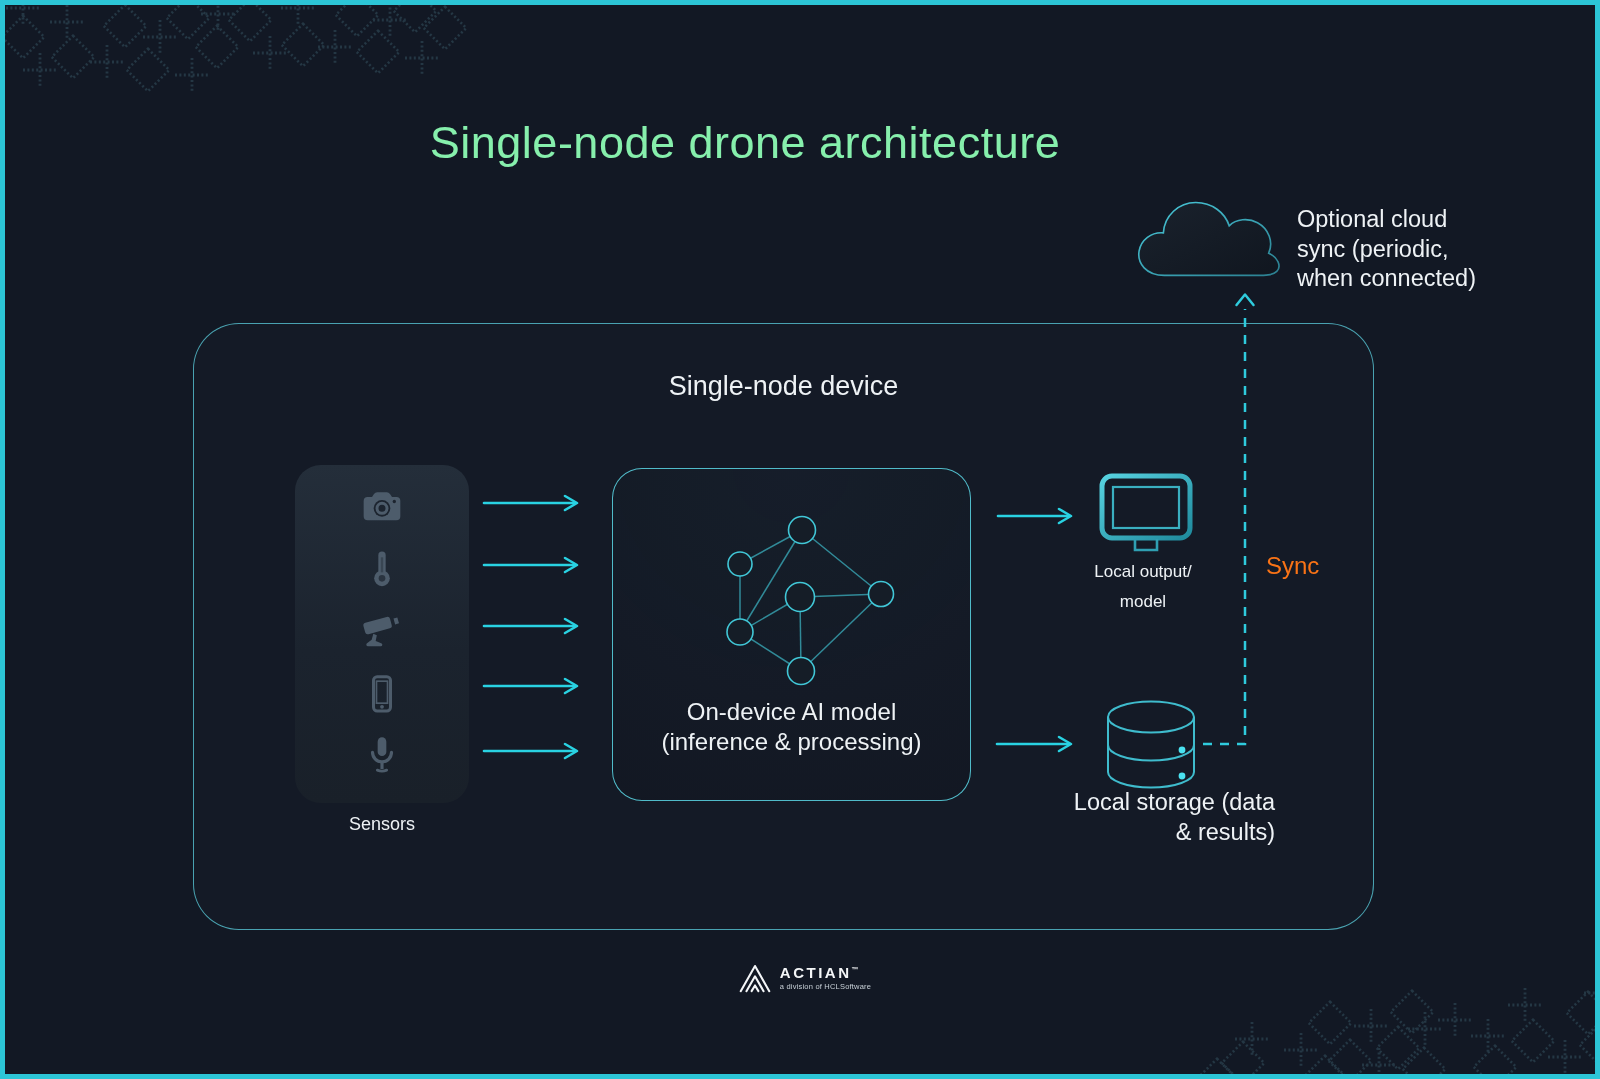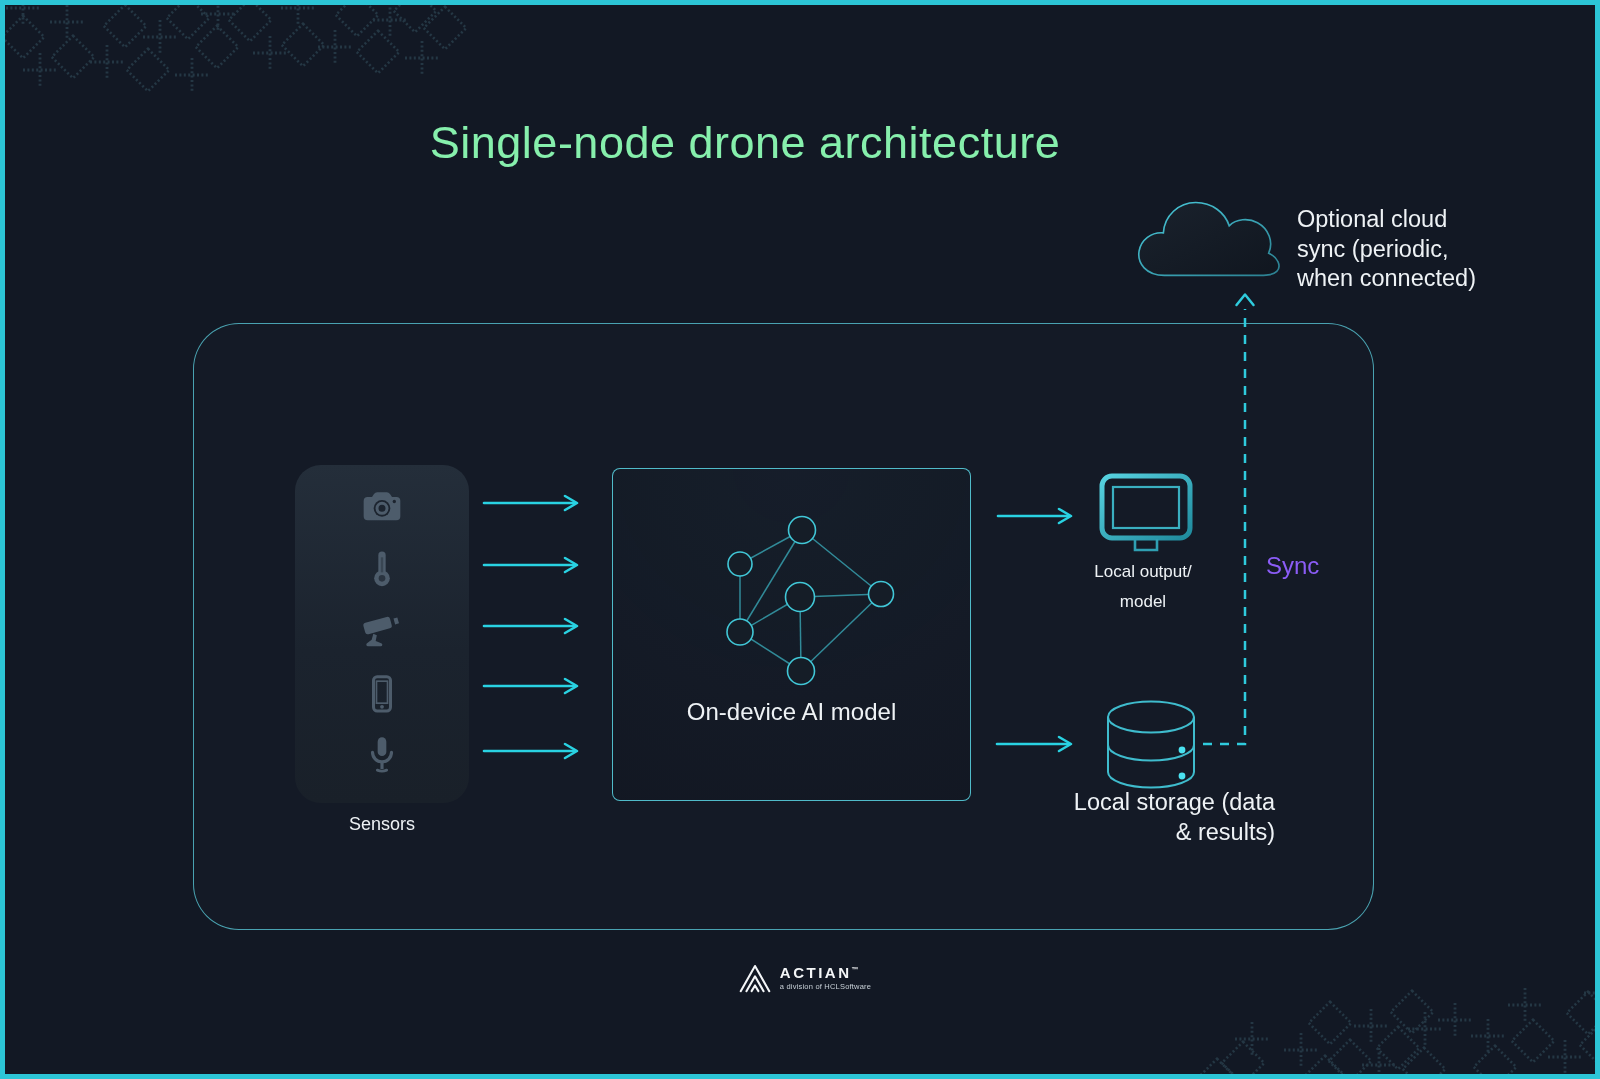--- a/index.html
+++ b/index.html
@@ -22,29 +22,29 @@
   .device-label{ top:47px; left:0; width:100%; text-align:center; font-size:27px; }
   
   .sensor-panel{
     left:101px; top:141px; width:174px; height:338px; border-radius:26px;
     background:linear-gradient(180deg,#242e3a 0%, #1b232e 55%, #192029 100%);
   }
   .sensor-icon{ left:50%; transform:translateX(-50%); width:40px; height:40px; }
   .sensors-label{ left:76px; top:490px; width:224px; text-align:center; font-size:18px; }
   
   .ai-box{
-    left:418px; top:144px; width:357px; height:331px; border-radius:8px;
+    left:418px; top:144px; width:357px; height:331px; border-radius:30px;
     border:1.5px solid rgba(88,205,220,.9);
     background:radial-gradient(120% 120% at 50% 0%, rgba(40,60,75,.12), rgba(0,0,0,.08));
   }
   .ai-label{ top:228px; left:0; width:100%; text-align:center; font-size:24px; line-height:30px; }
   
   .output-label{ left:1018px; top:552px; width:240px; text-align:center; font-size:17px; line-height:30px; }
   .storage-label{ left:1020px; top:782px; width:250px; text-align:right; font-size:23.5px; line-height:30px; }
-  .sync-label{ left:1261px; top:547px; font-size:24px; color:#8b5cf6; }
+  .sync-label{ left:1261px; top:547px; font-size:24px; color:#f97316; }
   .cloud-label{ left:1292px; top:200px; width:244px; text-align:left; font-size:23.5px; line-height:29.5px; }
   
   .footer{ left:0; top:958px; width:1600px; display:flex; justify-content:center; }
   .brandrow{ display:flex; align-items:center; gap:9px; }
   .brandtext{ display:flex; flex-direction:column; line-height:1; }
   .brandname{ font-size:15px; font-weight:bold; letter-spacing:2.5px; color:#f4f6f8; }
   .brandname sup{ font-size:7px; letter-spacing:0; }
   .brandtag{ font-size:7.5px; color:#c9d1d8; margin-top:3px; letter-spacing:.2px;}
   svg{ display:block; }
 </style>
@@ -131,20 +131,21 @@
              C102,29 114,28 123,33 C134,39 139,52 134,63 C143,67 147,76 142,81 C138,85 130,85 122,85 Z" fill="url(#cfill)" stroke="url(#cstroke)" stroke-width="1.6"></path>
   </svg>
 
   <div class="abs cloud-label">
     <div>Optional cloud</div>
     <div>sync (periodic,</div>
     <div>when connected)</div>
   </div>
 
   <div class="abs device-box">
+    <div class="abs device-label">Single-node device</div>
 
     <div class="abs sensor-panel">
       <svg class="abs sensor-icon" style="top:22px;" viewBox="0 0 24 22">
         <path d="M7.2,3.2 L6,5 H3.4 A2.4,2.4 0 0 0 1,7.4 V16.6 A2.4,2.4 0 0 0 3.4,19 H20.6 A2.4,2.4 0 0 0 23,16.6 V7.4 A2.4,2.4 0 0 0 20.6,5 H18 L16.8,3.2 A2.4,2.4 0 0 0 14.8,2.2 H9.2 A2.4,2.4 0 0 0 7.2,3.2 Z" fill="#4d5c6b"></path>
         <circle cx="12" cy="11.8" r="5" fill="#1c242f"></circle>
         <circle cx="12" cy="11.8" r="3" fill="none" stroke="#4d5c6b" stroke-width="1.8"></circle>
         <circle cx="19.4" cy="7.7" r="1" fill="#1c242f"></circle>
       </svg>
       <svg class="abs sensor-icon" style="top:84px;" viewBox="0 0 24 24">
         <rect x="9.8" y="1.5" width="4.4" height="13.5" rx="2.2" fill="#4d5c6b"></rect>
@@ -188,20 +189,21 @@
           <circle cx="189" cy="61" r="13.5"></circle>
           <circle cx="127" cy="95" r="12"></circle>
           <circle cx="187" cy="128" r="14.5"></circle>
           <circle cx="268" cy="125" r="12.5"></circle>
           <circle cx="127" cy="163" r="13"></circle>
           <circle cx="188" cy="202" r="13.5"></circle>
         </g>
       </svg>
       <div class="abs ai-label">
         <div>On-device AI model</div>
+        <div>(inference &amp; processing)</div>
       </div>
     </div>
   </div>
 
   <svg class="abs" style="left:0;top:0;" width="1600" height="1079" viewBox="0 0 1600 1079">
     <g stroke="#29d2e2" stroke-width="2.6" fill="none" stroke-linecap="round" stroke-linejoin="round">
       <g>
         <line x1="479" y1="498" x2="570" y2="498"></line>
           <path d="M560,491 L572,498 L560,505"></path>
       </g>

